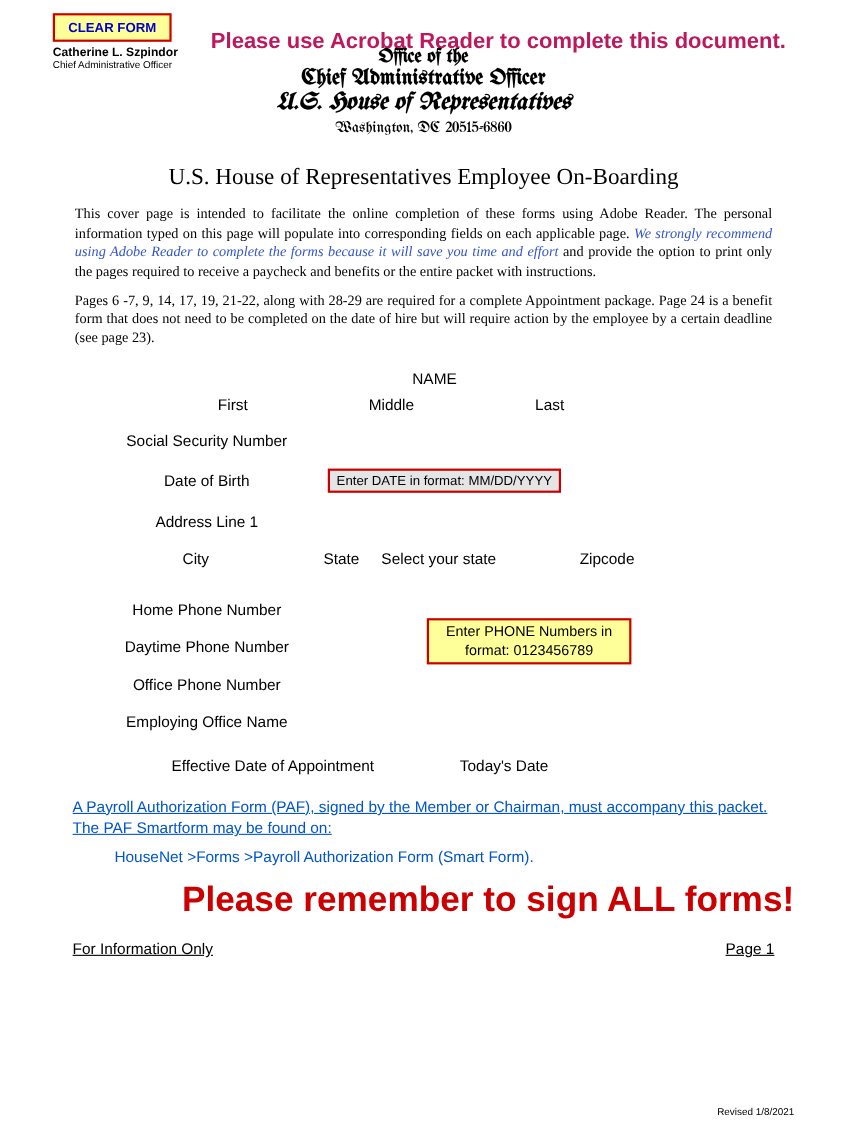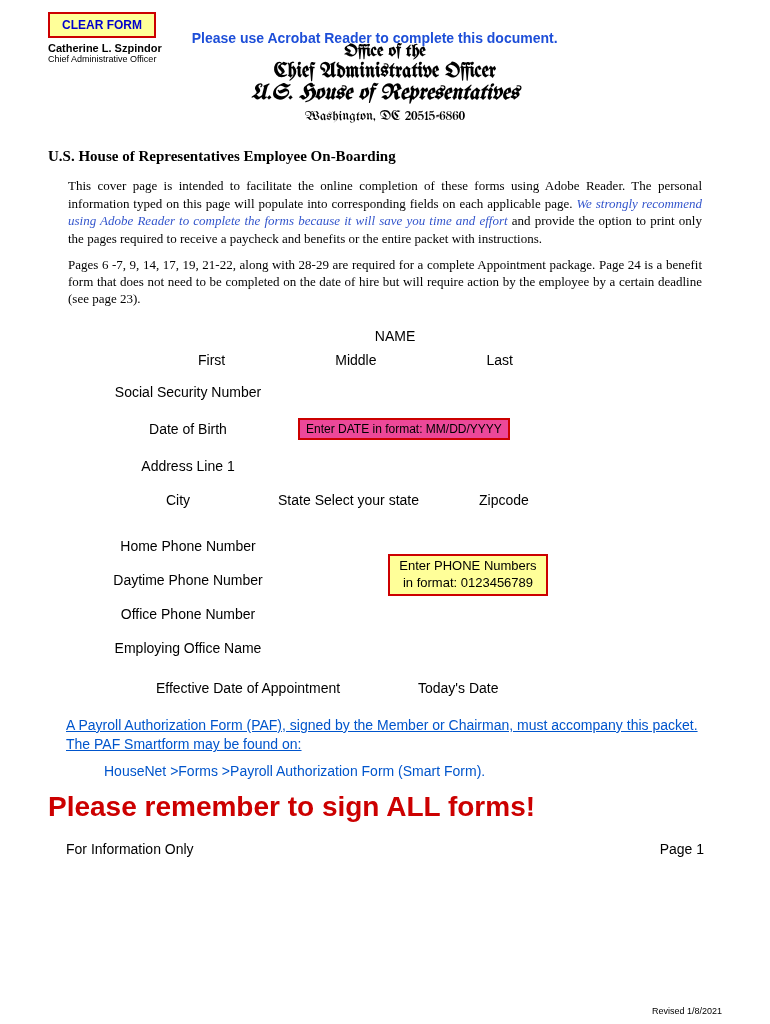--- a/index.html
+++ b/index.html
@@ -24,23 +24,23 @@
     .clear-form-btn {
       background: #ffff99;
       border: 2px solid #cc0000;
       color: #0000cc;
       font-weight: bold;
       font-size: 12px;
       padding: 4px 12px;
       cursor: pointer;
     }
     .acrobat-notice {
-      color: #1d4ed8;
-      font-weight: bold;
-      font-size: 14px;
+      color: #be185d;
+      font-weight: bold;
+      font-size: 20px;
     }
     .officer-info {
       margin-top: 4px;
     }
     .officer-name {
       font-weight: bold;
       font-size: 11px;
     }
     .officer-title {
       font-size: 9px;
@@ -61,24 +61,24 @@
     .header-line3 {
       font-size: 22px;
       font-weight: bold;
       font-style: italic;
     }
     .header-line4 {
       font-size: 14px;
       margin-top: 4px;
     }
     .form-title {
-      text-align: left;
+      text-align: center;
       font-family: Georgia, serif;
-      font-weight: bold;
-      font-size: 15px;
+      font-weight: normal;
+      font-size: 21px;
       margin: 24px 0 12px;
     }
     .intro-text {
       font-family: Georgia, serif;
       font-size: 13px;
       line-height: 1.35;
       text-align: justify;
       margin-bottom: 10px;
       padding: 0 20px;
     }
@@ -113,31 +113,32 @@
     .field-row {
       display: flex;
       align-items: center;
       margin-bottom: 18px;
       font-size: 14px;
     }
     .field-label {
       flex: 0 0 220px;
     }
     .hint-box {
-      background: #ec4899;
+      background: #e5e5e5;
       border: 2px solid #cc0000;
       font-size: 12px;
       padding: 2px 6px;
     }
     .city-row {
       display: flex;
       align-items: center;
       font-size: 14px;
       margin-bottom: 30px;
       margin-top: 10px;
+      gap: 16px;
     }
     .city-label {
       flex: 0 0 200px;
     }
     .state-label {
       margin-right: 4px;
     }
     .state-select {
       margin-right: 60px;
     }
@@ -146,21 +147,21 @@
     }
     .phone-hint-box {
       position: absolute;
       left: 310px;
       top: 16px;
       background: #ffff99;
       border: 2px solid #cc0000;
       font-size: 13px;
       padding: 2px 6px;
       line-height: 1.3;
-      width: 160px;
+      width: 186px;
     }
     .effective-row {
       display: flex;
       font-size: 14px;
       margin-top: 24px;
       margin-bottom: 20px;
     }
     .effective-label {
       flex: 0 0 340px;
     }
@@ -174,29 +175,30 @@
     }
     .paf-path {
       color: #0055cc;
       font-size: 14px;
       margin-left: 56px;
       margin-bottom: 12px;
     }
     .remember-sign {
       color: #cc0000;
       font-weight: bold;
-      font-size: 28px;
-      text-align: left;
+      font-size: 32px;
+      text-align: right;
       margin: 8px 0 18px;
     }
     .footer-row {
       display: flex;
       justify-content: space-between;
       font-size: 14px;
       padding: 0 18px;
+      text-decoration: underline;
     }
     .revised {
       position: absolute;
       right: 48px;
       bottom: 8px;
       font-size: 9px;
     }
   </style>
 </head>
 <body>

